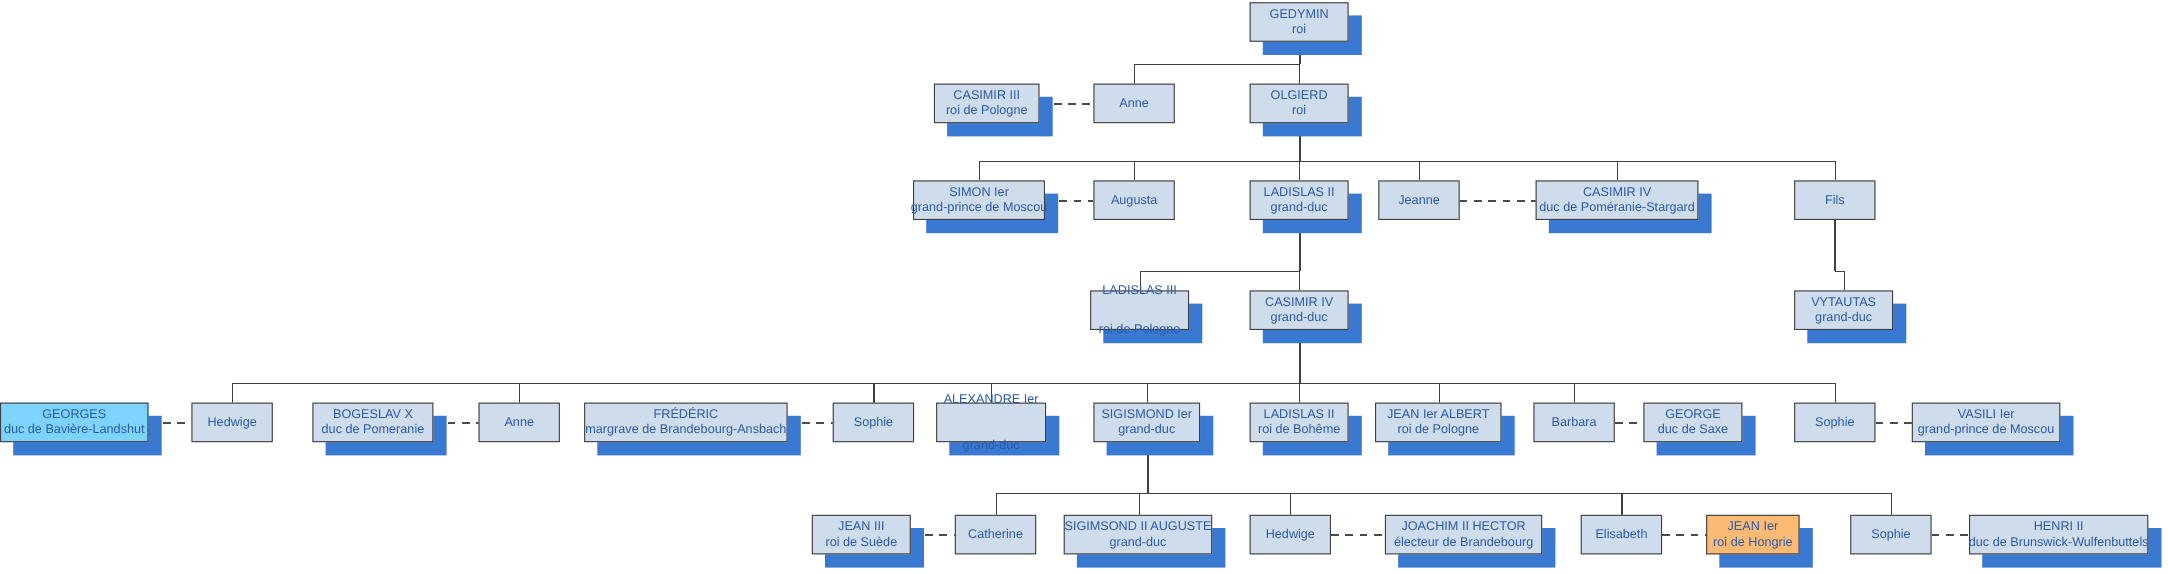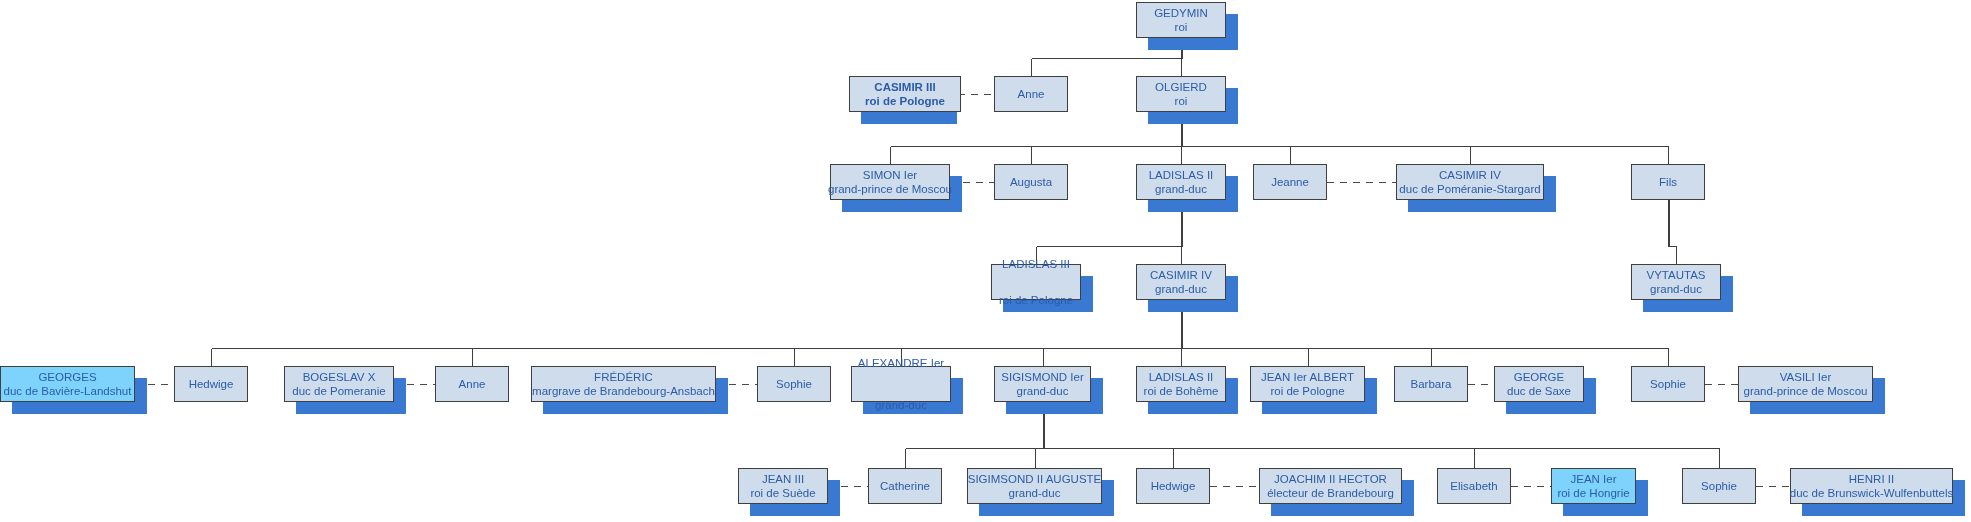--- a/index.html
+++ b/index.html
@@ -105,21 +105,21 @@
       <line x1="1210" y1="486.5" x2="1259" y2="486.5" stroke="#4a4a4a" stroke-width="1.6" stroke-dasharray="7 6" shape-rendering="crispEdges"></line>
       <line x1="1511" y1="486.5" x2="1551" y2="486.5" stroke="#4a4a4a" stroke-width="1.6" stroke-dasharray="7 6" shape-rendering="crispEdges"></line>
       <line x1="1756" y1="486.5" x2="1790" y2="486.5" stroke="#4a4a4a" stroke-width="1.6" stroke-dasharray="7 6" shape-rendering="crispEdges"></line>
     </svg>
 <div class="shadow" style="left: 1148px; top: 14px; width: 90px; height: 36px; background: rgb(58, 121, 209);"></div>
     <div class="node" style="left: 1136px; top: 2px; width: 90px; height: 36px; background: rgb(207, 220, 236); border-color: rgb(63, 63, 63); color: rgb(43, 92, 168);">
       <span class="ln1">GEDYMIN</span>
       <span class="ln2">roi</span>
     </div>
     <div class="shadow" style="left: 861px; top: 88px; width: 96px; height: 36px; background: rgb(58, 121, 209);"></div>
-    <div class="node" style="left: 849px; top: 76px; width: 112px; height: 36px; background: rgb(207, 220, 236); border-color: rgb(63, 63, 63); color: rgb(43, 92, 168); font-weight: bold;">
+    <div class="node" style="left: 849px; top: 76px; width: 96px; height: 36px; background: rgb(207, 220, 236); border-color: rgb(63, 63, 63); color: rgb(43, 92, 168);">
       <span class="ln1">CASIMIR III</span>
       <span class="ln2">roi de Pologne</span>
     </div>
     <div class="node" style="left: 994px; top: 76px; width: 74px; height: 36px; background: rgb(207, 220, 236); border-color: rgb(63, 63, 63); color: rgb(43, 92, 168);">
       <span class="ln1">Anne</span>
     </div>
     <div class="shadow" style="left: 1148px; top: 88px; width: 90px; height: 36px; background: rgb(58, 121, 209);"></div>
     <div class="node" style="left: 1136px; top: 76px; width: 90px; height: 36px; background: rgb(207, 220, 236); border-color: rgb(63, 63, 63); color: rgb(43, 92, 168);">
       <span class="ln1">OLGIERD</span>
       <span class="ln2">roi</span>
@@ -241,21 +241,21 @@
     </div>
     <div class="shadow" style="left: 1271px; top: 480px; width: 143px; height: 36px; background: rgb(58, 121, 209);"></div>
     <div class="node" style="left: 1259px; top: 468px; width: 143px; height: 36px; background: rgb(207, 220, 236); border-color: rgb(63, 63, 63); color: rgb(43, 92, 168);">
       <span class="ln1">JOACHIM II HECTOR</span>
       <span class="ln2">électeur de Brandebourg</span>
     </div>
     <div class="node" style="left: 1437px; top: 468px; width: 74px; height: 36px; background: rgb(207, 220, 236); border-color: rgb(63, 63, 63); color: rgb(43, 92, 168);">
       <span class="ln1">Elisabeth</span>
     </div>
     <div class="shadow" style="left: 1563px; top: 480px; width: 85px; height: 36px; background: rgb(58, 121, 209);"></div>
-    <div class="node" style="left: 1551px; top: 468px; width: 85px; height: 36px; background: #7dd3fc; border-color: rgb(63, 63, 63); color: rgb(43, 92, 168);">
+    <div class="node" style="left: 1551px; top: 468px; width: 85px; height: 36px; background: #fdba74; border-color: rgb(63, 63, 63); color: rgb(43, 92, 168);">
       <span class="ln1">JEAN Ier</span>
       <span class="ln2">roi de Hongrie</span>
     </div>
     <div class="node" style="left: 1682px; top: 468px; width: 74px; height: 36px; background: rgb(207, 220, 236); border-color: rgb(63, 63, 63); color: rgb(43, 92, 168);">
       <span class="ln1">Sophie</span>
     </div>
     <div class="shadow" style="left: 1802px; top: 480px; width: 163px; height: 36px; background: rgb(58, 121, 209);"></div>
     <div class="node" style="left: 1790px; top: 468px; width: 163px; height: 36px; background: rgb(207, 220, 236); border-color: rgb(63, 63, 63); color: rgb(43, 92, 168);">
       <span class="ln1">HENRI II</span>
       <span class="ln2">duc de Brunswick-Wulfenbuttels</span>

